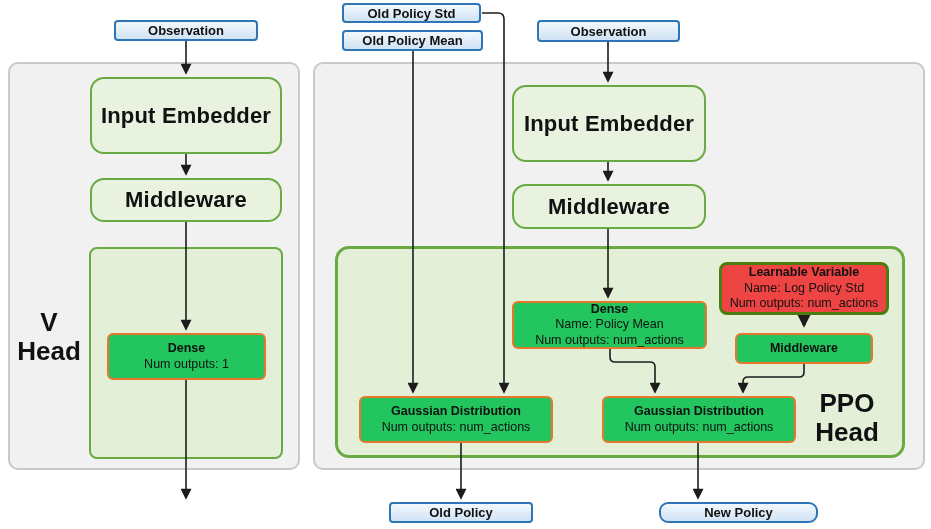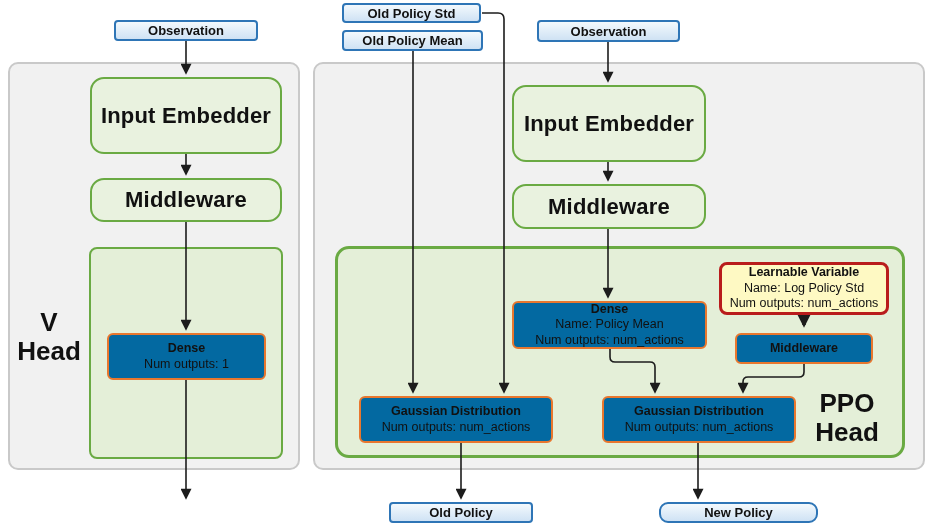--- a/index.html
+++ b/index.html
@@ -28,25 +28,25 @@
     background:linear-gradient(180deg,#f3f9fd 0%,#cfe2f4 100%);
     border:2.5px solid #2e75b6; border-radius:4px;
     font-weight:700; font-size:13px;
   }
   .green-node {
     background:#e9f2df; border:2.5px solid #6aaa43;
     border-radius:14px; font-weight:700;
   }
   .big { font-size:22px; letter-spacing:0.2px; }
   .orange {
-    background:#0369a1; border:2.5px solid #e8772e;
+    background:#22c55e; border:2.5px solid #e8772e;
     border-radius:6px; font-size:12.5px; line-height:15.5px;
   }
   .purple {
-    background:#fef9c3; border:3px solid #b91c1c;
+    background:#ef4444; border:3px solid #4d7c0f;
     border-radius:8px; font-size:12.5px; line-height:15.5px;
   }
   .title { font-weight:700; }
   .head-label {
     position:absolute; z-index:3; text-align:center;
     font-weight:700; font-size:26px; line-height:29px;
   }
   #wires { position:absolute; left:0; top:0; z-index:2; pointer-events:none; }
 </style>
 </head>

